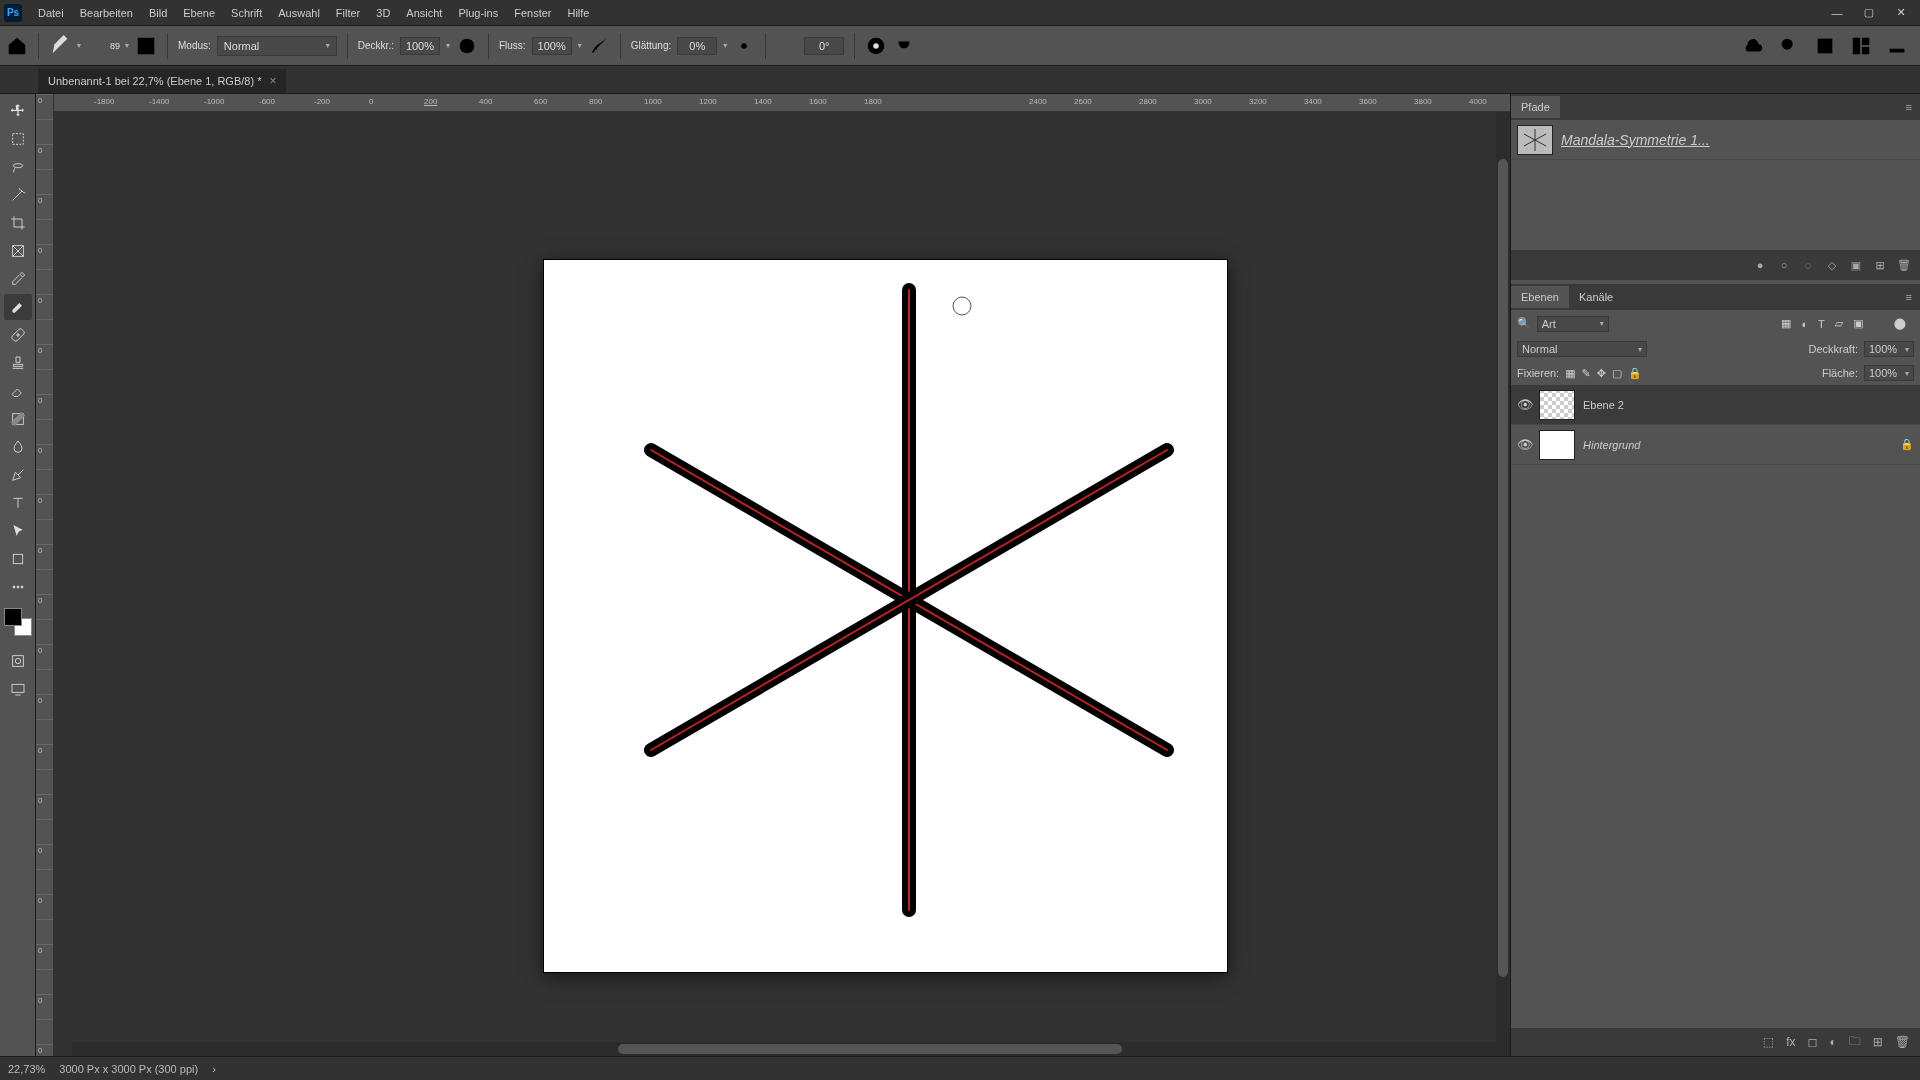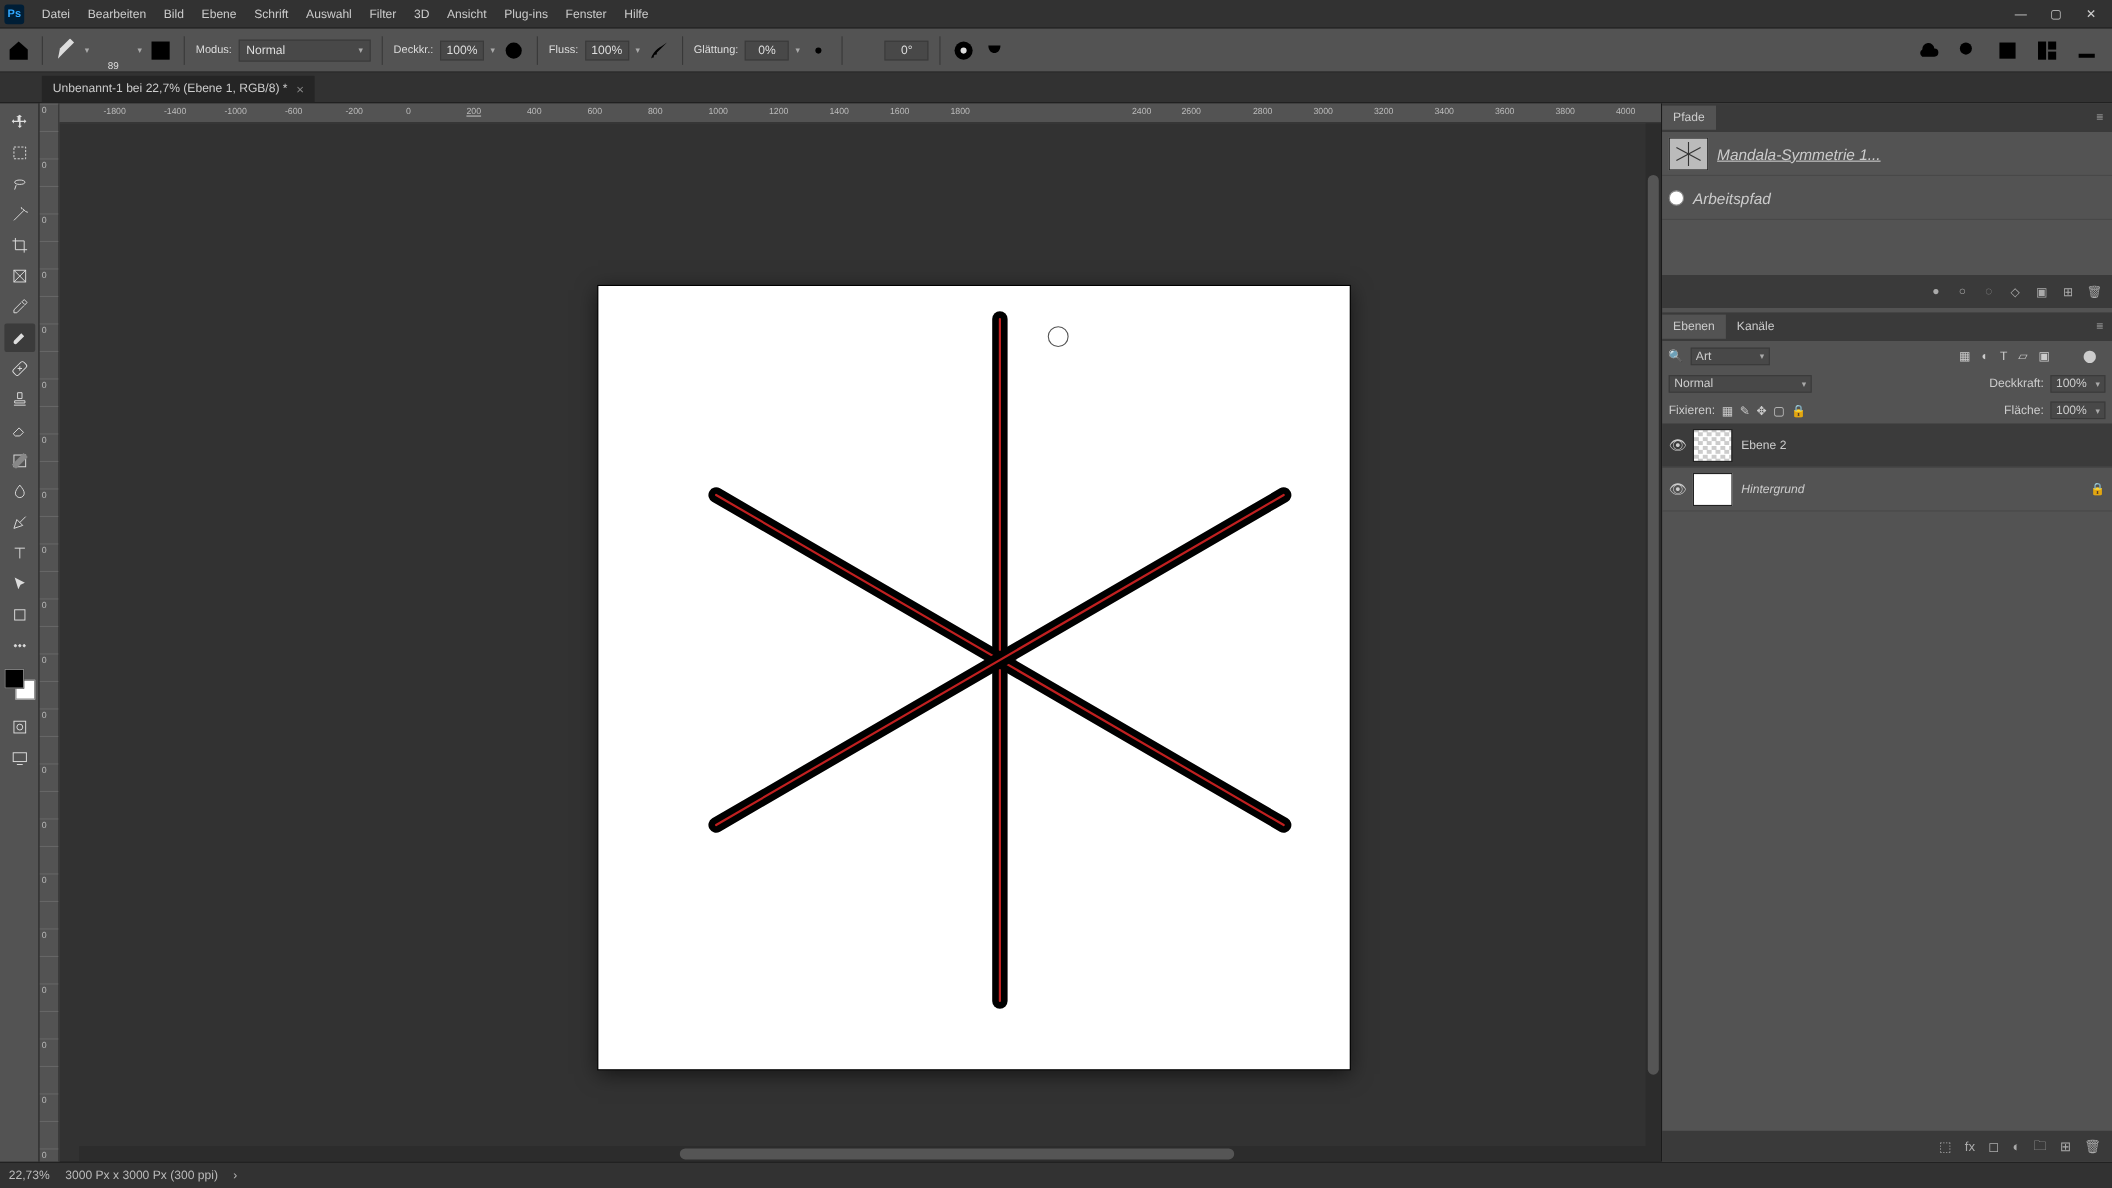--- a/index.html
+++ b/index.html
@@ -13,21 +13,21 @@
 .titlebar .win-btn { width: 30px; height: 20px; display: flex; align-items: center; justify-content: center; font-size: 11px; }
 
 
 .optbar { height: 40px; background: #535353; display: flex; align-items: center; padding: 0 6px; gap: 6px; border-bottom: 1px solid #1a1a1a; }
 .optbar .divider { width: 1px; height: 26px; background: #383838; margin: 0 4px; }
 .opt-icon { width: 22px; height: 22px; display: flex; align-items: center; justify-content: center; color: #ddd; }
 .opt-label { font-size: 10px; color: #ddd; }
 .opt-num { width: 40px; background: #484848; border: 1px solid #3a3a3a; color: #ddd; padding: 2px 4px; font-size: 11px; text-align: center; }
 .opt-select { background: #484848; border: 1px solid #3a3a3a; color: #ddd; padding: 2px 6px; font-size: 11px; min-width: 120px; height: 20px; display: flex; align-items: center; justify-content: space-between; }
 .chev { font-size: 8px; color: #aaa; }
-.brush-preview { width: 32px; height: 28px; display:flex; flex-direction:column; align-items:center; justify-content:space-between;gap:23px;}
+.brush-preview { width: 32px; height: 28px; display:flex; flex-direction:row; align-items:center; justify-content:space-between;gap:23px;}
 .brush-dot{width:14px;height:14px;background:#fff;border-radius:50%;}
 .brush-size{font-size:9px;color:#ddd;}
 .optbar-right{margin-left:auto;display:flex;gap:14px;align-items:center;padding-right:6px;}
 
 
 .tabbar { height: 28px; background: #323232; display: flex; align-items: flex-end; padding-left: 38px; border-bottom: 1px solid #1a1a1a; }
 .doc-tab { background: #252525; color: #ccc; padding: 5px 10px; font-size: 11px; display: flex; align-items: center; gap: 8px; }
 .doc-tab .close { color: #888; font-size: 12px; }
 
 
@@ -465,24 +465,20 @@
             <svg width="30" height="26" viewBox="0 0 30 26">
               <g stroke="#333" stroke-width="1">
                 <line x1="15" y1="2" x2="15" y2="24"></line>
                 <line x1="4" y1="7" x2="26" y2="19"></line>
                 <line x1="4" y1="19" x2="26" y2="7"></line>
               </g>
             </svg>
           </div>
         <span class="path-name" style="text-decoration:underline;">Mandala-Symmetrie 1...</span>
       </div>
-      <div class="path-row">
-        <div style="width:14px;height:14px;border:1px solid #888;border-radius:50%;background:#fff;"></div>
-        <span class="path-name">Arbeitspfad</span>
-      </div>
     </div>
     <div class="path-icons">
       <span>●</span>
       <span>○</span>
       <span>◌</span>
       <span>◇</span>
       <span>▣</span>
       <span>⊞</span>
       <span>🗑</span>
     </div>

